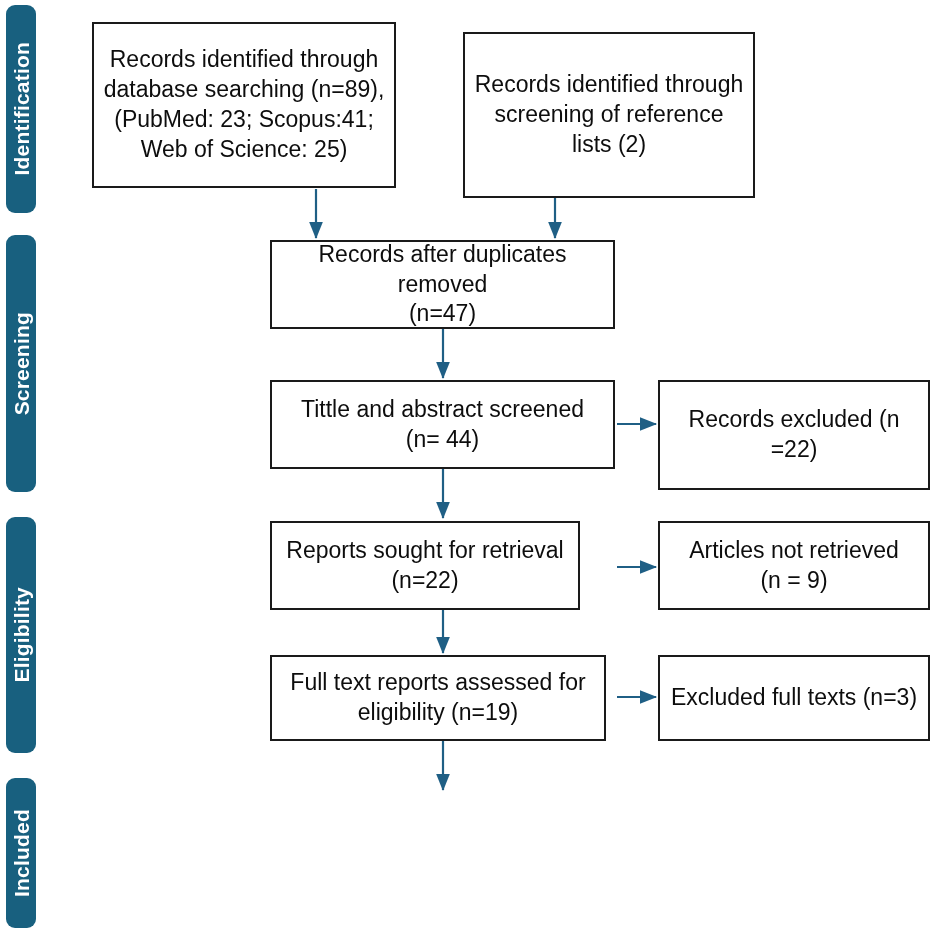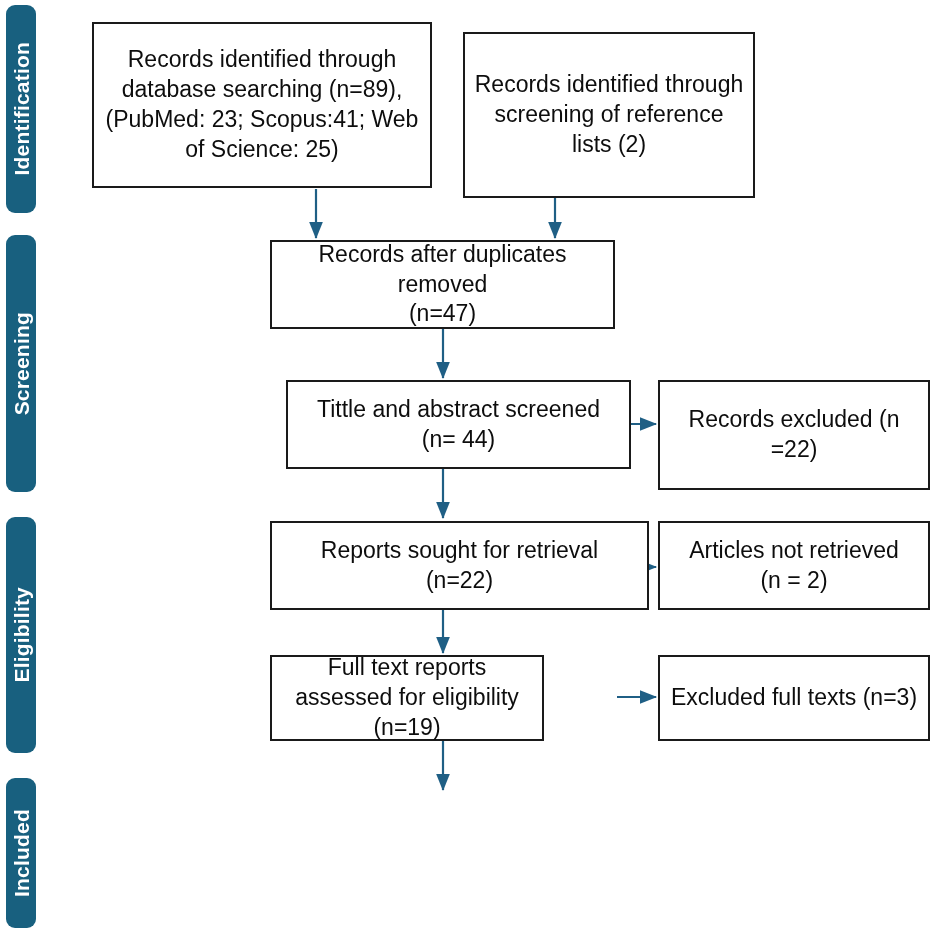--- a/index.html
+++ b/index.html
@@ -105,53 +105,53 @@
       <line x1="443" y1="609" x2="443" y2="653"></line>
 
       <line x1="443" y1="739" x2="443" y2="790"></line>
 
       <line x1="617" y1="424" x2="656" y2="424"></line>
       <line x1="617" y1="567" x2="656" y2="567"></line>
       <line x1="617" y1="697" x2="656" y2="697"></line>
     </g>
   </svg>
 
-  <div class="flow-box" style="left:92px; top:22px; width:340px; height:166px;">
+  <div class="flow-box" style="left:92px; top:22px; width:304px; height:166px;">
     <span class="box-text">Records identified through database searching (n=89), (PubMed: 23; Scopus:41; Web of Science: 25)</span>
   </div>
 
   <div class="flow-box" style="left:463px; top:32px; width:292px; height:166px;">
     <span class="box-text">Records identified through screening of reference lists (2)</span>
   </div>
 
   <div class="flow-box" style="left:270px; top:240px; width:345px; height:89px;">
     <span class="box-text">Records after duplicates removed
 (n=47)</span>
   </div>
 
-  <div class="flow-box" style="left:270px; top:380px; width:345px; height:89px;margin-left:16px;">
+  <div class="flow-box" style="left:270px; top:380px; width:345px; height:89px;">
     <span class="box-text">Tittle and abstract screened
 (n= 44)</span>
   </div>
 
   <div class="flow-box" style="left:658px; top:380px; width:272px; height:110px;">
     <span class="box-text">Records excluded (n =22)</span>
   </div>
 
-  <div class="flow-box" style="left:270px; top:521px; width:379px; height:89px;">
+  <div class="flow-box" style="left:270px; top:521px; width:310px; height:89px;">
     <span class="box-text">Reports sought for retrieval
 (n=22)</span>
   </div>
 
   <div class="flow-box" style="left:658px; top:521px; width:272px; height:89px;">
     <span class="box-text">Articles not retrieved
-(n = 2)</span>
+(n = 9)</span>
   </div>
 
-  <div class="flow-box" style="left:270px; top:655px; width:274px; height:86px;">
+  <div class="flow-box" style="left:270px; top:655px; width:336px; height:86px;">
     <span class="box-text">Full text reports assessed for eligibility (n=19)</span>
   </div>
 
   <div class="flow-box" style="left:658px; top:655px; width:272px; height:86px;">
     <span class="box-text">Excluded full texts (n=3)</span>
   </div>
 
 
 </div>
 

